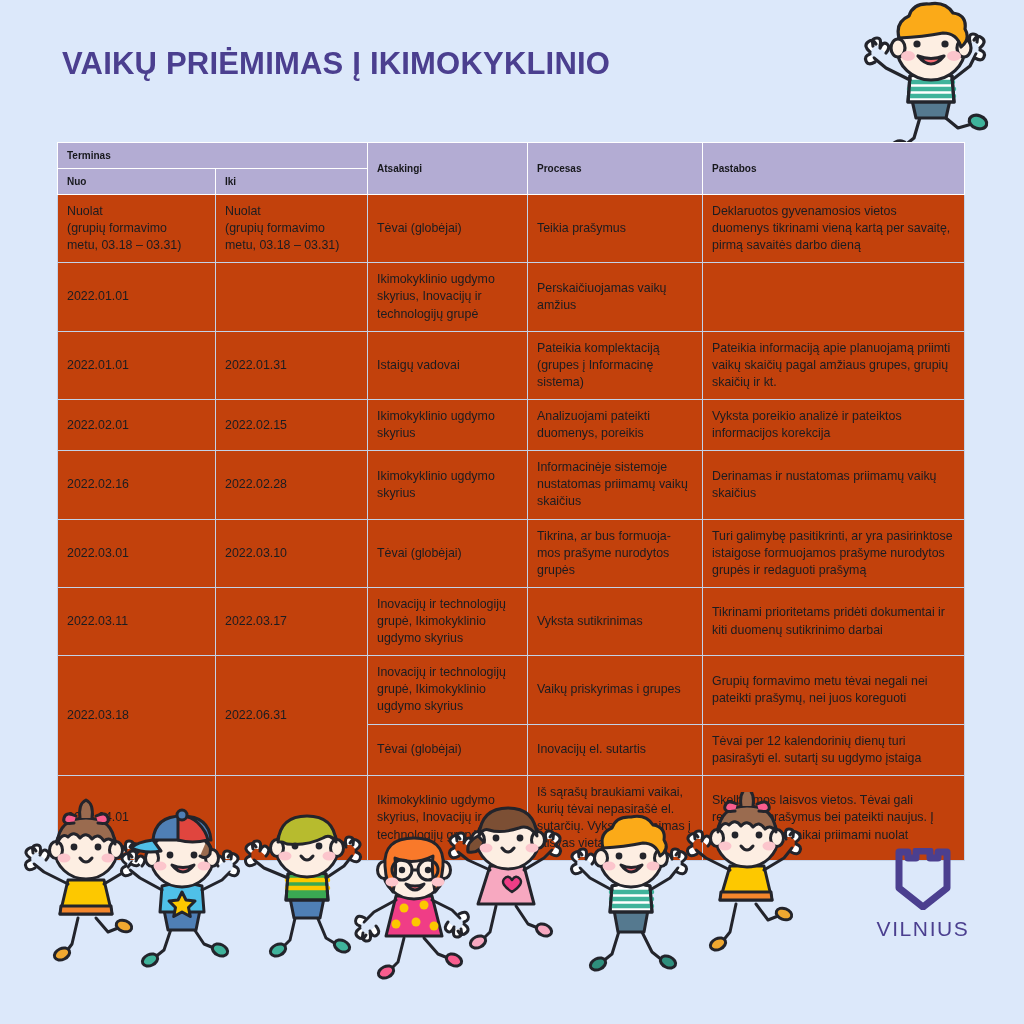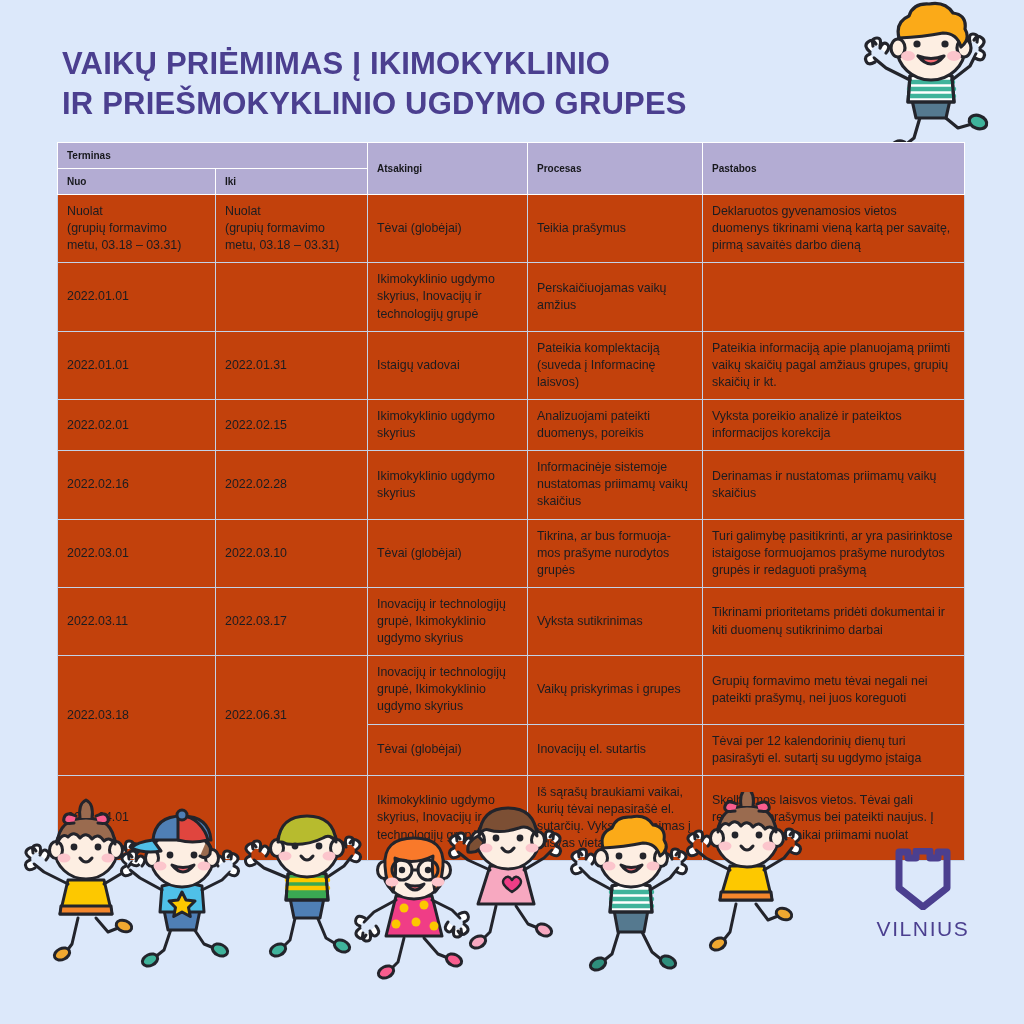--- a/index.html
+++ b/index.html
@@ -91,21 +91,20 @@
   #kid-top { left: 846px; top: -4px; }
   #kids-row { position: absolute; left: 0px; top: 792px; width: 840px; height: 190px; }
 </style>
 </head>
 <body>
 
 <div id="page">
 
   <h1 id="title">
     <span class="line">VAIKŲ PRIĖMIMAS Į IKIMOKYKLINIO</span>
-    <span class="line">IR PRIEŠMOKYKLINIO UGDYMO GRUPES</span>
   </h1>
 
   <svg id="kid-top" class="kid" width="178" height="168" viewBox="0 0 178 168">
     <g stroke="#23242b" stroke-width="3.2" stroke-linecap="round" stroke-linejoin="round" fill="none">
 
       <path d="M75 118 L68 142 L58 150" fill="none"></path>
       <path d="M95 118 L112 132 L126 128" fill="none"></path>
       <ellipse cx="52" cy="152" rx="9" ry="6.5" fill="#3fb39b" transform="rotate(-25 52 152)"></ellipse>
       <ellipse cx="132" cy="126" rx="9" ry="6.5" fill="#3fb39b" transform="rotate(20 132 126)"></ellipse>
 
@@ -168,21 +167,21 @@
             <td>2022.01.01</td>
             <td></td>
             <td>Ikimokyklinio ugdymo skyrius, Inovacijų ir technologijų grupė</td>
             <td>Perskaičiuojamas vaikų amžius</td>
             <td></td>
           </tr>
           <tr>
             <td>2022.01.01</td>
             <td>2022.01.31</td>
             <td>Istaigų vadovai</td>
-            <td>Pateikia komplektaciją (suveda į Informacinę laisvos)</td>
+            <td>Pateikia komplektaciją (grupes į Informacinę sistema)</td>
             <td>Pateikia informaciją apie planuojamą priimti vaikų skaičių pagal amžiaus grupes, grupių skaičių ir kt.</td>
           </tr>
           <tr>
             <td>2022.02.01</td>
             <td>2022.02.15</td>
             <td>Ikimokyklinio ugdymo skyrius</td>
             <td>Analizuojami pateikti duomenys, poreikis</td>
             <td>Vyksta poreikio analizė ir pateiktos informacijos korekcija</td>
           </tr>
           <tr>

